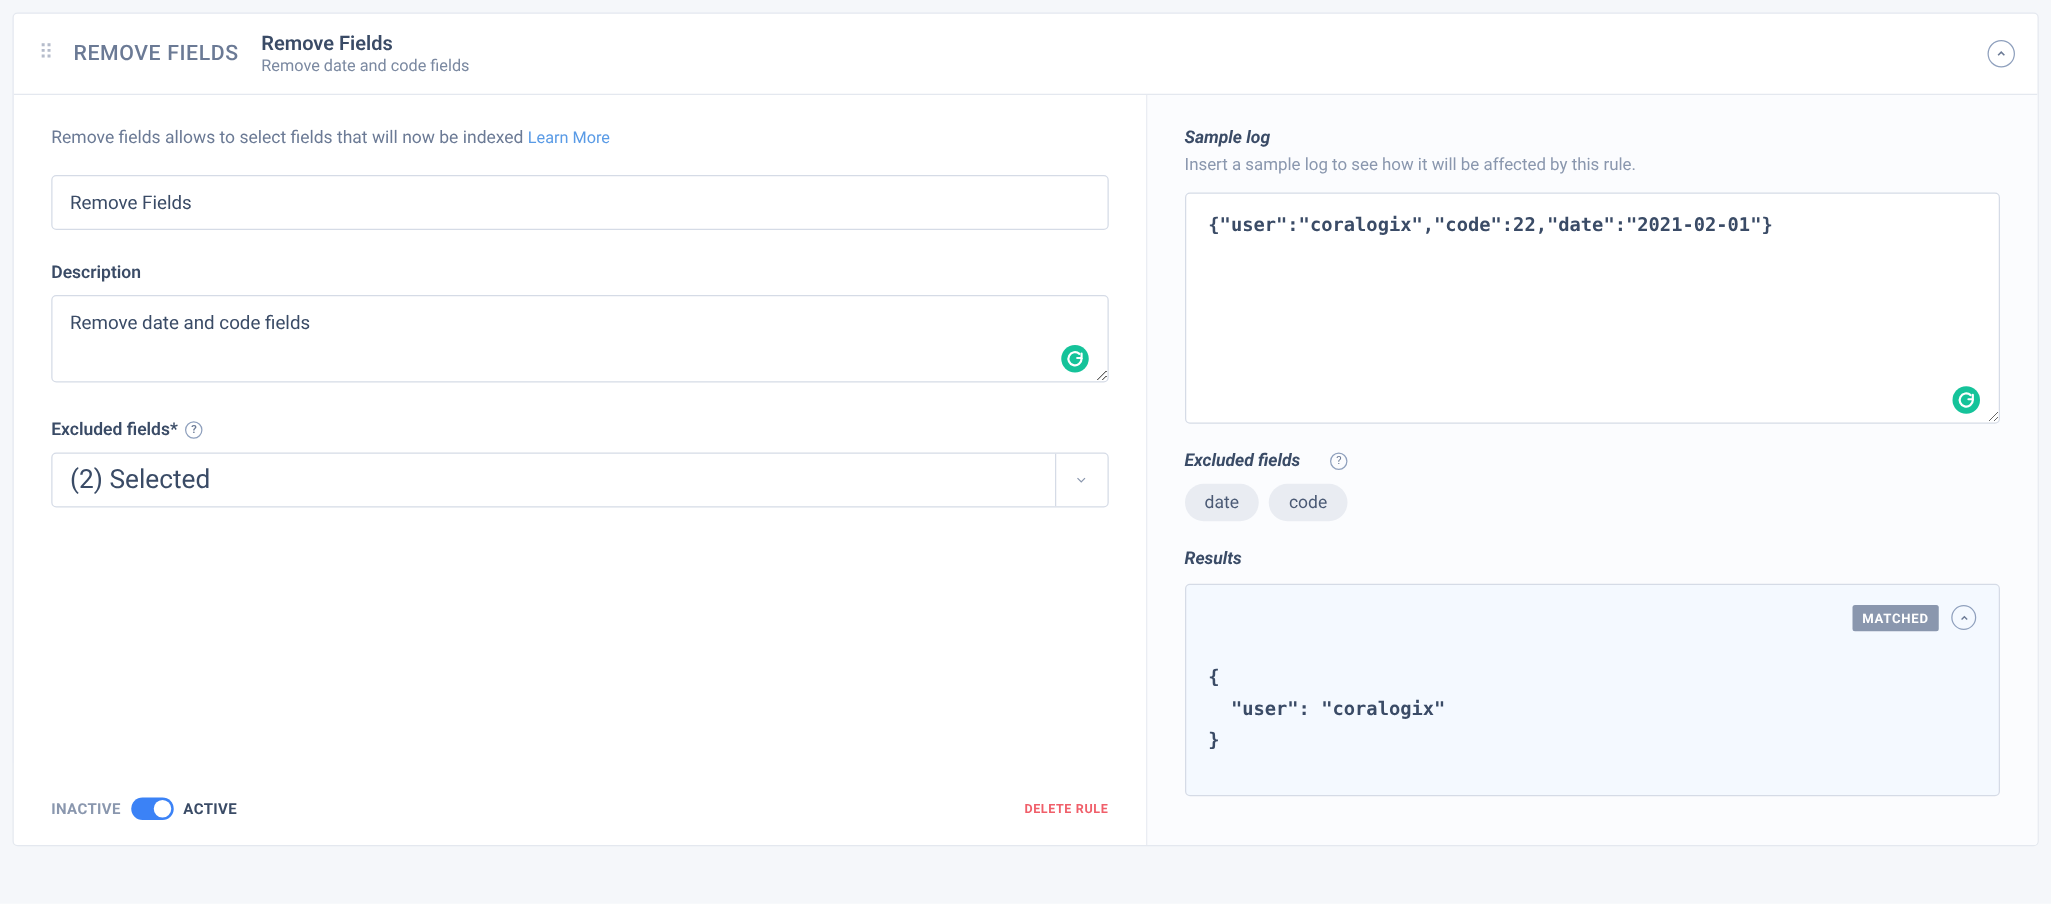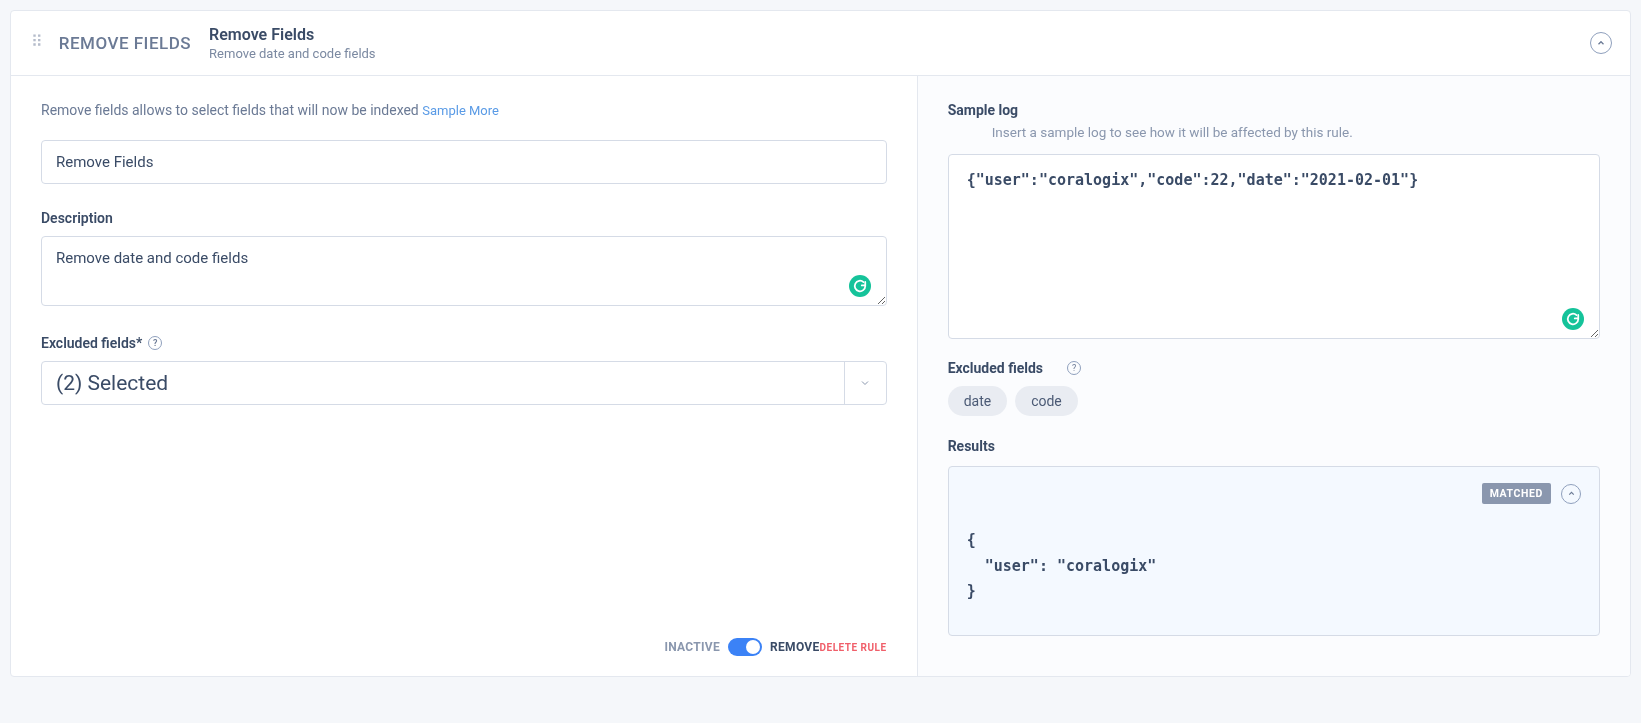--- a/index.html
+++ b/index.html
@@ -141,21 +141,21 @@
     display: flex; align-items: center; justify-content: center;
     color: #8a97ae;
   }
   .select-caret svg { width: 12px; height: 12px; }
 
   .spacer { flex: 1; }
 
   .footer-row {
     display: flex;
     align-items: center;
-    justify-content: flex-end;
+    justify-content: space-between;
     margin-top: 28px;
   }
   .toggle-group { display: flex; align-items: center; gap: 8px; font-size: 12px; font-weight: 700; color: #8a97ae; letter-spacing: 0.3px; }
   .toggle-group .active-lbl { color: #3a4b66; }
   .toggle {
     width: 34px; height: 18px;
     background: #3b82f6;
     border-radius: 18px;
     position: relative;
     cursor: pointer;
@@ -174,26 +174,26 @@
     font-size: 10px;
     letter-spacing: 0.5px;
     cursor: pointer;
   }
 
   .right .section-title {
     font-weight: 700;
     font-size: 14px;
     color: #3a4b66;
     margin-bottom: 6px;
+    font-style: italic;
   }
   .right .hint {
     color: #8a97ae;
     font-size: 13.5px;
     margin-bottom: 14px;
-    margin-left: 44px;
   }
   .code-area-wrap { position: relative; }
   .code-area {
     width: 100%;
     border: 1px solid #d5dbe6;
     border-radius: 4px;
     padding: 16px 18px;
     background: #fff;
     font-family: ui-monospace, SFMono-Regular, Menlo, Consolas, monospace;
     font-size: 15px;
@@ -217,21 +217,20 @@
     border: 1px solid #d5dbe6;
     background: #f4f9ff;
     border-radius: 4px;
     padding: 16px 18px 24px 18px;
     position: relative;
     margin-top: 12px;
     min-height: 170px;
   }
   .results-top {
     display: flex;
-    align-items: center;
     justify-content: flex-end;
     gap: 10px;
     margin-bottom: 24px;
   }
   .badge {
     background: #8a97ae;
     color: #fff;
     font-size: 10.5px;
     font-weight: 700;
     letter-spacing: 0.6px;
@@ -274,21 +273,21 @@
       <svg viewBox="0 0 24 24" fill="none" stroke="currentColor" stroke-width="3">
           <polyline points="6 15 12 9 18 15"></polyline>
         </svg>
     </div>
   </div>
 
   <div class="body">
 
     <div class="left">
       <div class="intro">
-        <span>Remove fields allows to select fields that will now be indexed </span><a>Sample More</a>
+        <span>Remove fields allows to select fields that will now be indexed </span><a>Learn More</a>
       </div>
 
       <div class="field-group">
         <input class="text-input" type="text" value="Remove Fields" style="">
       </div>
 
       <div class="field-group">
         <div class="field-label">Description</div>
         <div class="textarea-wrap">
           <textarea class="textarea" style="">Remove date and code fields</textarea>
@@ -315,21 +314,21 @@
           </div>
         </div>
       </div>
 
       <div class="spacer"></div>
 
       <div class="footer-row">
         <div class="toggle-group">
           <span>INACTIVE</span>
           <div class="toggle"></div>
-          <span class="active-lbl">REMOVE</span>
+          <span class="active-lbl">ACTIVE</span>
         </div>
         <div class="delete-link">DELETE RULE</div>
       </div>
     </div>
 
     <div class="right">
       <div class="section-title">Sample log</div>
       <div class="hint">Insert a sample log to see how it will be affected by this rule.</div>
       <div class="code-area-wrap">
         <textarea class="code-area" style="">{"user":"coralogix","code":22,"date":"2021-02-01"}</textarea>

